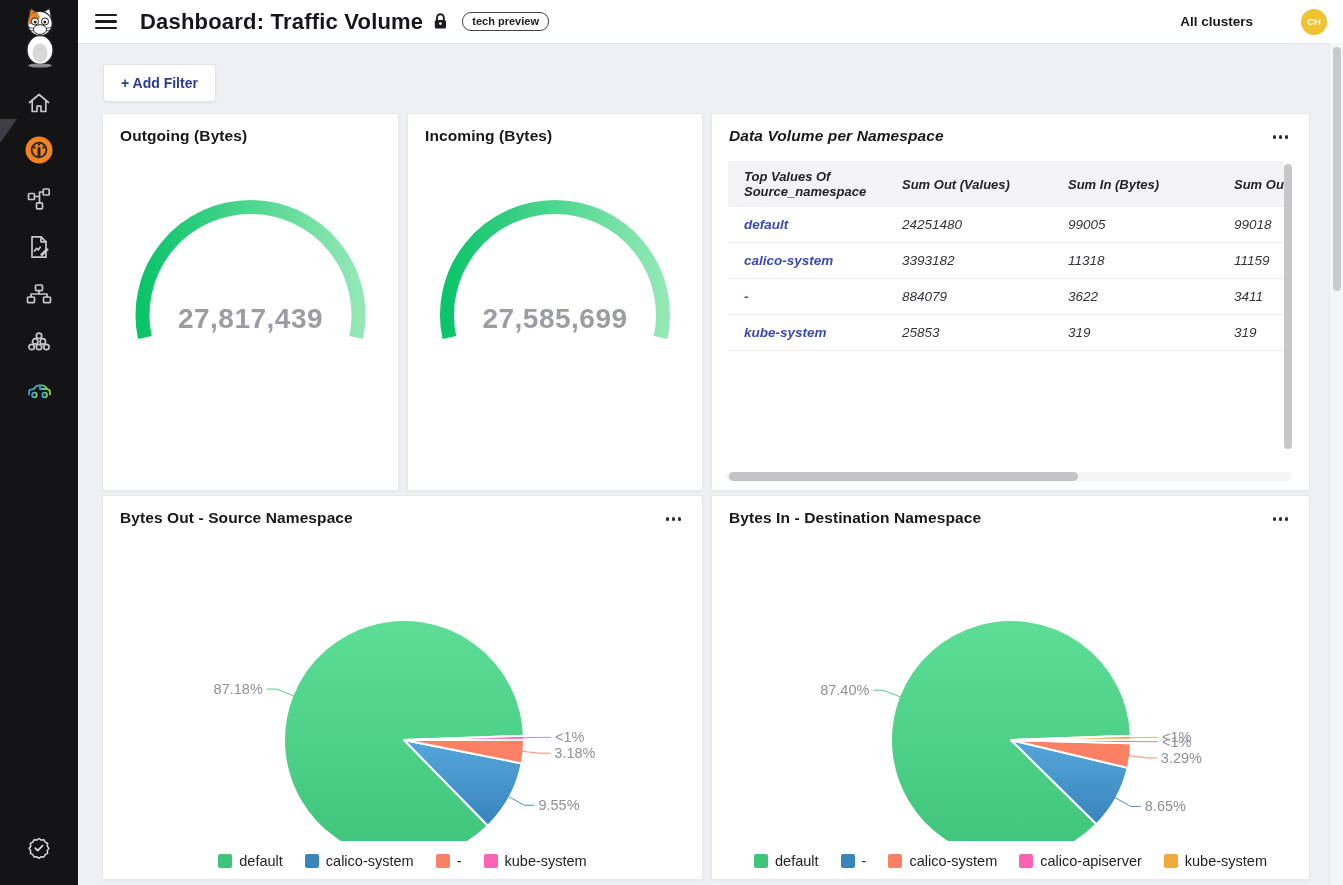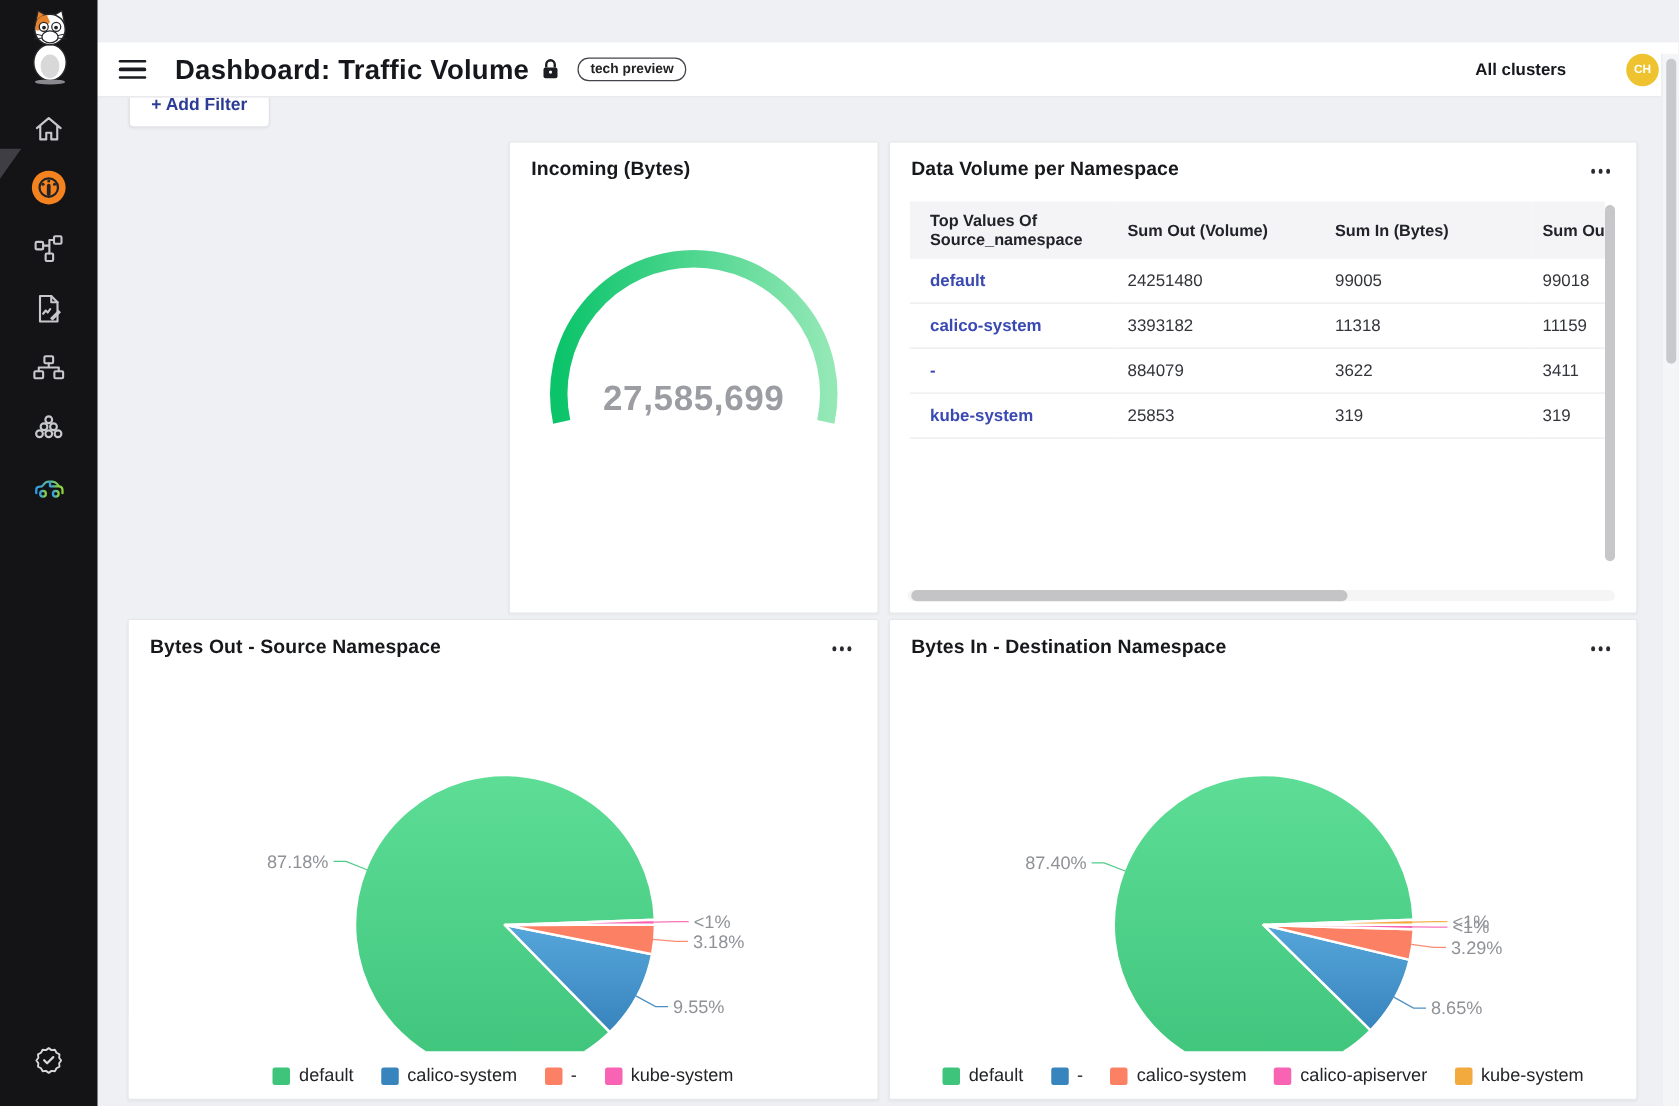--- a/index.html
+++ b/index.html
@@ -9,21 +9,21 @@
   
   .sidebar{position:absolute;left:0;top:0;width:78px;height:885px;background:#141417;z-index:6;}
   .logo{position:absolute;left:19px;top:6px;width:42px;height:62px;}
   .corner-notch{position:absolute;left:0;top:119px;width:0;height:0;
     border-top:24px solid #3e3e44;border-right:17px solid transparent;}
   .nav-item{position:absolute;left:0;width:78px;height:44px;display:flex;align-items:center;justify-content:center;cursor:pointer;}
   .icon-line{stroke:#c7c8cc;fill:none;stroke-width:1.7;stroke-linecap:round;stroke-linejoin:round;}
   .icon-dark{stroke:#222327;fill:none;stroke-width:1.8;stroke-linecap:round;stroke-linejoin:round;}
 
   
-  .topbar{position:absolute;left:78px;top:0;width:1265px;height:43px;background:#fff;border-bottom:1px solid #e3e4e8;display:flex;align-items:center;z-index:5;margin-top:34px;}
+  .topbar{position:absolute;left:78px;top:0;width:1265px;height:43px;background:#fff;border-bottom:1px solid #e3e4e8;display:flex;align-items:center;z-index:5;}
   .hamburger{margin-left:17px;width:22px;height:16px;display:flex;flex-direction:column;justify-content:space-between;cursor:pointer;}
   .hamburger span{display:block;height:2.4px;background:#1b1c21;border-radius:2px;}
   .page-title{margin-left:23px;font-size:22px;font-weight:700;letter-spacing:.2px;color:#16171c;}
   .lock-icon{margin-left:10px;display:flex;align-items:center;}
   .preview-badge{margin-left:14px;border:1px solid #44454b;border-radius:9px;padding:2px 9px 3px;font-size:11px;font-weight:600;color:#222;}
   .topbar-right{margin-left:auto;margin-right:16px;display:flex;align-items:center;gap:48px;text-align:right;}
   .clusters-label{font-size:13.5px;font-weight:600;color:#17181d;cursor:pointer;}
   .avatar{width:26px;height:26px;border-radius:50%;background:#eec32f;color:#fff;font-size:9.5px;font-weight:700;display:flex;align-items:center;justify-content:center;cursor:pointer;}
 
   
@@ -194,48 +194,61 @@
       <span class="clusters-label">All clusters</span>
       <span class="avatar">CH</span>
     </div>
   </header>
 
   <main class="content">
 
     <button class="add-filter-btn">+ Add Filter</button>
 
 
+    <section class="card" style="left:24px;top:70px;width:295px;height:376px;">
+      <h3 class="card-title">Outgoing (Bytes)</h3>
+      <svg class="gauge-svg" id="gauge0" width="295" height="376">
+          <defs>
+            <linearGradient id="grad_gauge0" x1="0" y1="0" x2="1" y2="0">
+              <stop offset="0" stop-color="#0bc46a"></stop>
+              <stop offset="1" stop-color="#93e8b5"></stop>
+            </linearGradient>
+          </defs>
+          <path d="M 41.860059120748986 223.45446260831798 A 108 108 0 1 1 253.13994087925101 223.454462608318" fill="none" stroke="url(#grad_gauge0)" stroke-width="14"></path>
+        </svg>
+      <div class="gauge-value">27,817,439</div>
+    </section>
 
     <section class="card" style="left:329px;top:70px;width:294px;height:376px;">
       <h3 class="card-title">Incoming (Bytes)</h3>
       <svg class="gauge-svg" id="gauge1" width="294" height="376">
           <defs>
             <linearGradient id="grad_gauge1" x1="0" y1="0" x2="1" y2="0">
               <stop offset="0" stop-color="#0bc46a"></stop>
               <stop offset="1" stop-color="#93e8b5"></stop>
             </linearGradient>
           </defs>
           <path d="M 41.360059120748986 223.45446260831798 A 108 108 0 1 1 252.63994087925101 223.454462608318" fill="none" stroke="url(#grad_gauge1)" stroke-width="14"></path>
         </svg>
       <div class="gauge-value">27,585,699</div>
     </section>
 
-    <section class="card" style="left:633px;top:70px;width:597px;height:376px;">
+    <section class="card" style="left:633px;top:70px;width:597px;height:376px;font-style:italic;">
       <h3 class="card-title">Data Volume per Namespace</h3>
       <span class="dots-btn">
           <i></i>
           <i></i>
           <i></i>
         </span>
       <div class="table-wrap" data-table="2">
           <table class="data-table">
             <thead>
               <tr>
                 <th>Top Values Of Source_namespace</th>
-                <th>Sum Out (Volume)</th>
+                <th>Sum Out (Values)</th>
                 <th>Sum In (Bytes)</th>
                 <th>Sum Out (Packets)</th>
               </tr>
             </thead>
             <tbody>
               <tr>
                 <td><span class="ns-link">default</span></td>
                 <td>24251480</td>
                 <td>99005</td>
                 <td>99018</td>

